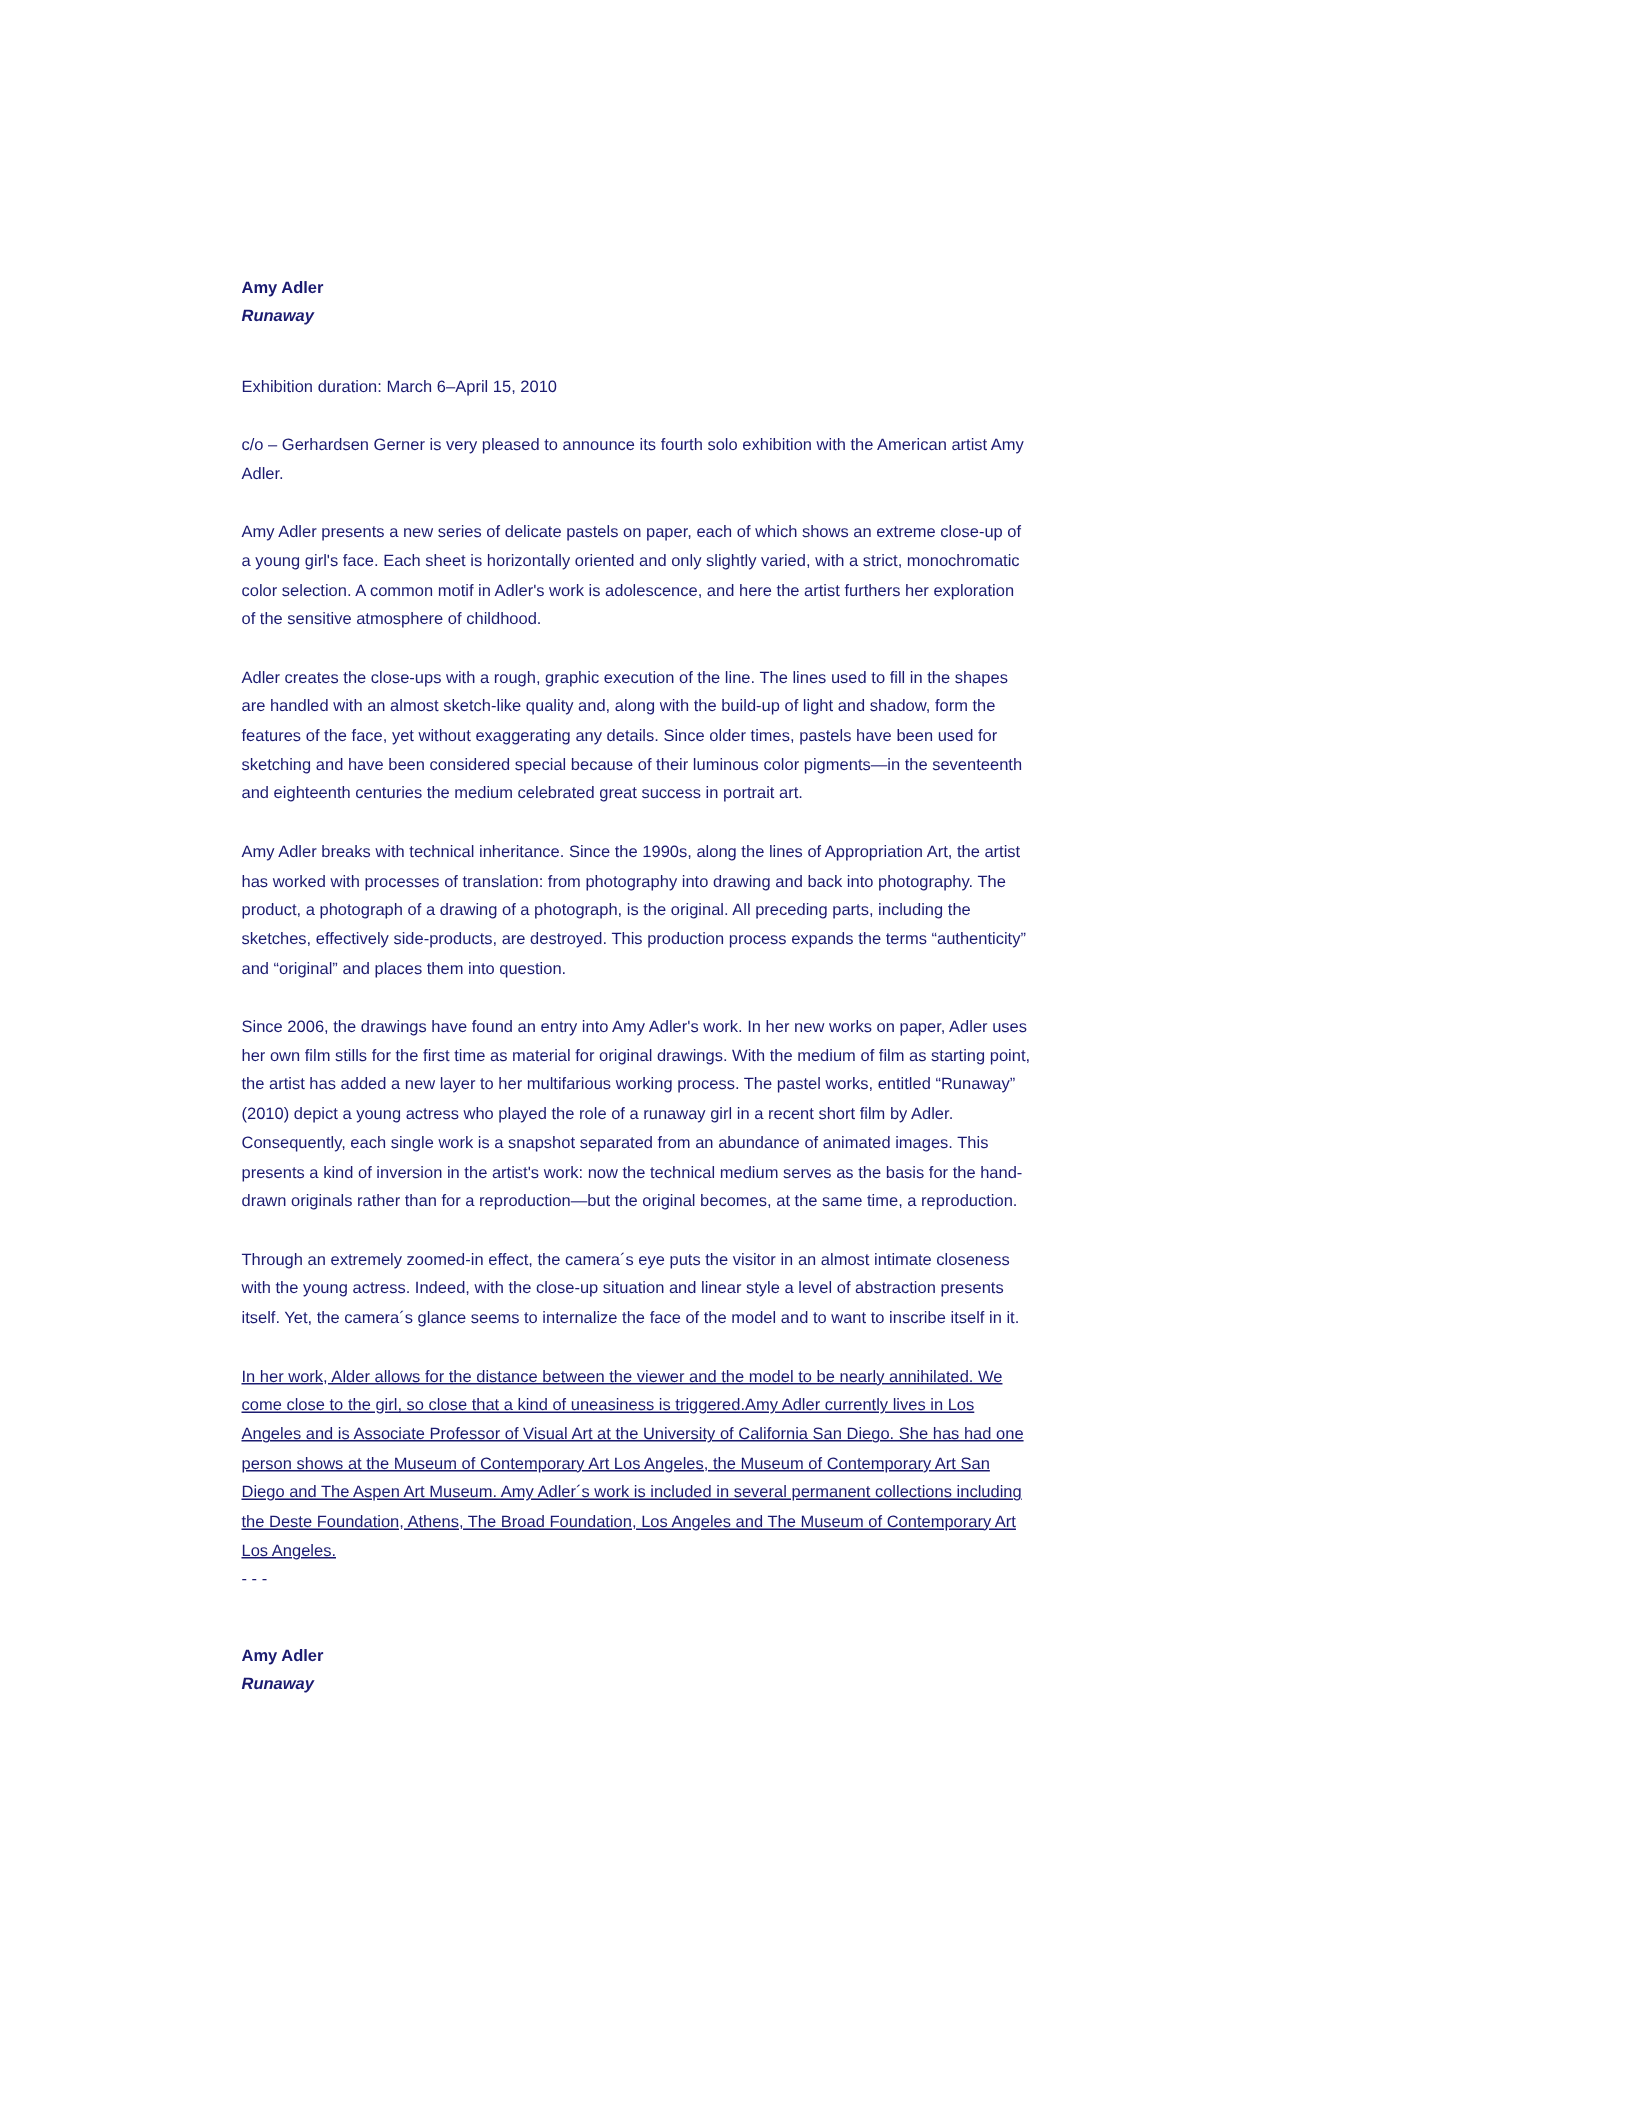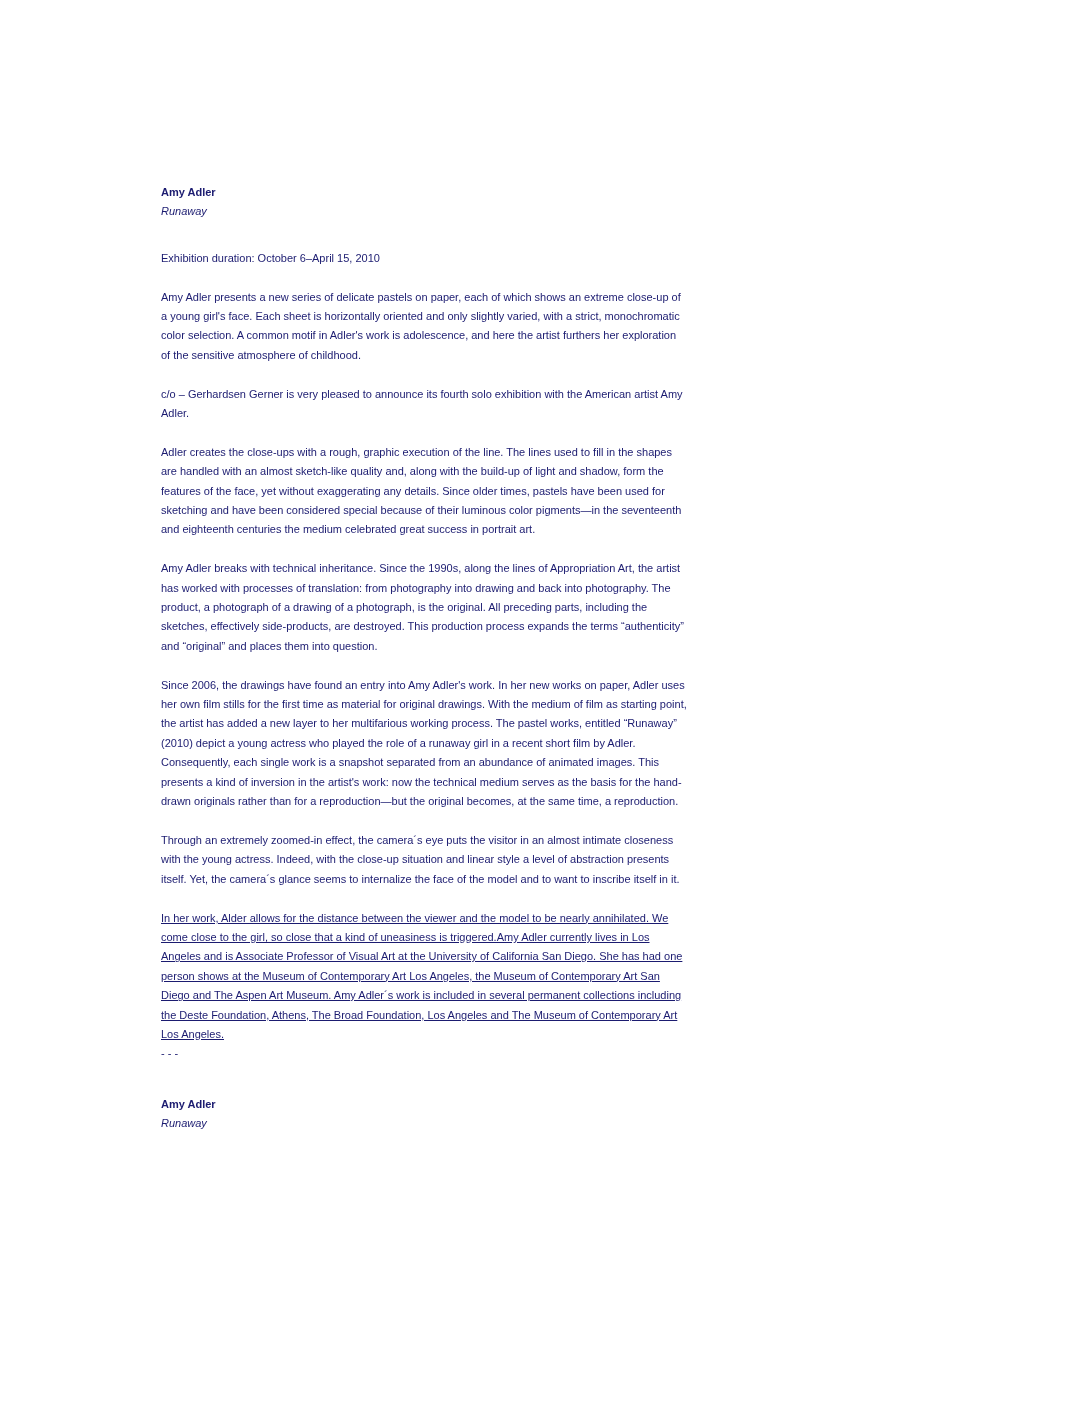--- a/index.html
+++ b/index.html
@@ -21,20 +21,21 @@
     width: 800px;
     font-size: 11px;
     line-height: 19.4px;
     margin-top: 17px;
   }
   .doc-title {
     font-weight: bold;
   }
   .doc-subtitle {
     font-style: italic;
+    font-weight: bold;
   }
   .doc-header {
     margin: 0 0 27px 0;
   }
   .duration {
     margin: 0 0 19.4px 0;
   }
   p.para {
     margin: 0 0 19.4px 0;
     white-space: pre-line;
@@ -53,29 +54,29 @@
 </head>
 <body>
 
 <div class="page">
 
   <div class="doc-header">
     <div class="doc-title">Amy Adler</div>
     <div class="doc-subtitle">Runaway</div>
   </div>
 
-  <p class="duration">Exhibition duration: October 6–April 15, 2010</p>
+  <p class="duration">Exhibition duration: March 6–April 15, 2010</p>
+
+  <p class="para">c/o – Gerhardsen Gerner is very pleased to announce its fourth solo exhibition with the American artist Amy
+Adler.</p>
 
   <p class="para">Amy Adler presents a new series of delicate pastels on paper, each of which shows an extreme close-up of
 a young girl's face. Each sheet is horizontally oriented and only slightly varied, with a strict, monochromatic
 color selection. A common motif in Adler's work is adolescence, and here the artist furthers her exploration
 of the sensitive atmosphere of childhood.</p>
-
-  <p class="para">c/o – Gerhardsen Gerner is very pleased to announce its fourth solo exhibition with the American artist Amy
-Adler.</p>
 
   <p class="para">Adler creates the close-ups with a rough, graphic execution of the line. The lines used to fill in the shapes
 are handled with an almost sketch-like quality and, along with the build-up of light and shadow, form the
 features of the face, yet without exaggerating any details. Since older times, pastels have been used for
 sketching and have been considered special because of their luminous color pigments—in the seventeenth
 and eighteenth centuries the medium celebrated great success in portrait art.</p>
 
   <p class="para">Amy Adler breaks with technical inheritance. Since the 1990s, along the lines of Appropriation Art, the artist
 has worked with processes of translation: from photography into drawing and back into photography. The
 product, a photograph of a drawing of a photograph, is the original. All preceding parts, including the

